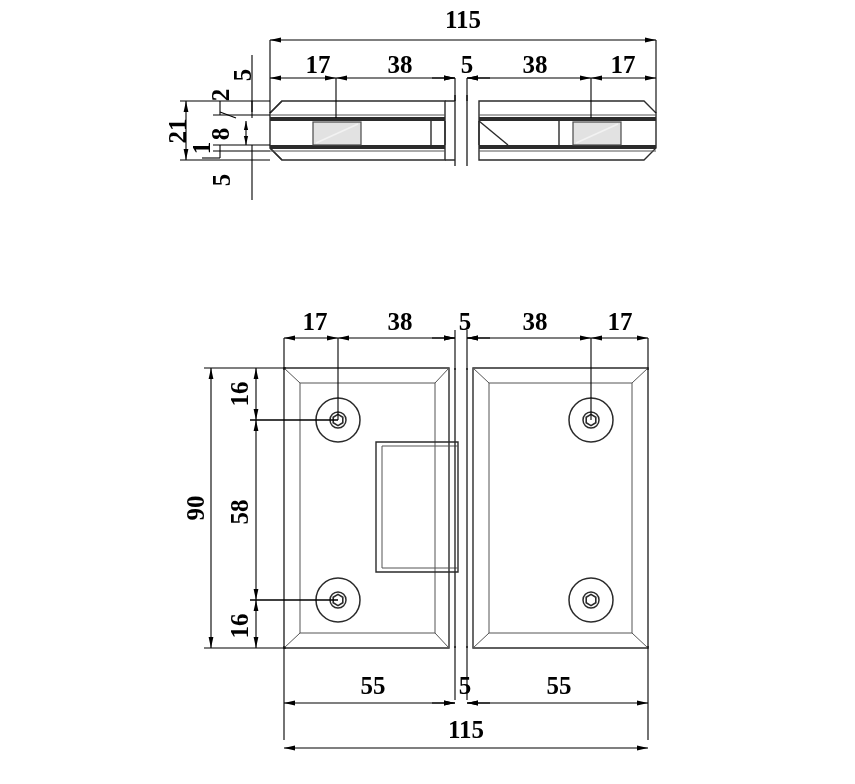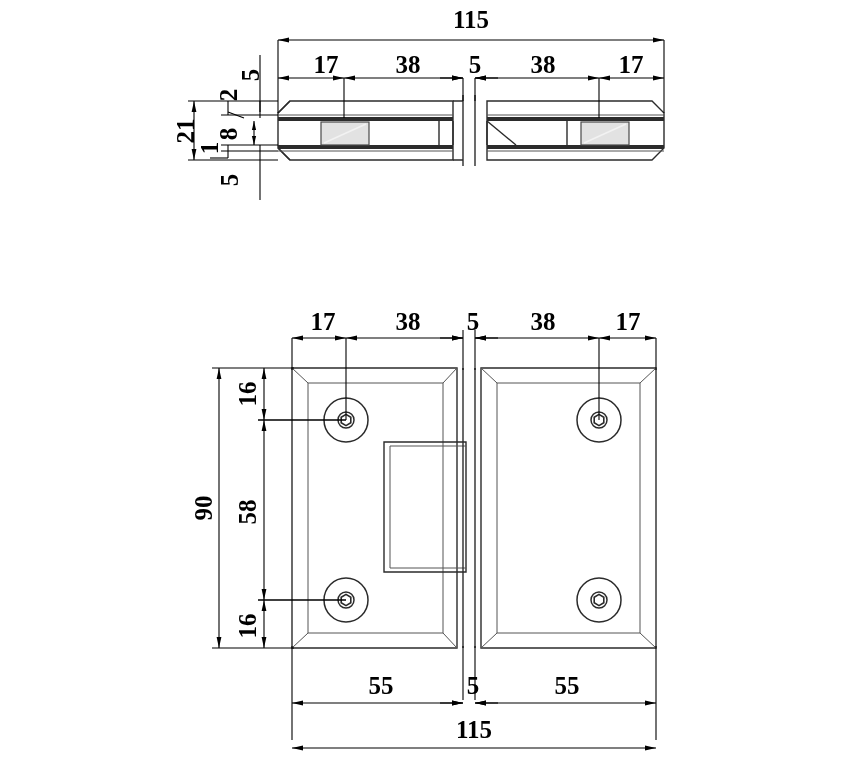--- a/index.html
+++ b/index.html
@@ -10,21 +10,21 @@
   }
   body {
     width: 855px;
     height: 784px;
     font-family: "Liberation Serif", serif;
     overflow: hidden;
     position: relative;
   }
   #drawing-root {
     position: absolute;
-    left: 16px;
+    left: 8px;
     top: 0;
     width: 787px;
     height: 784px;
   }
   svg#technical-drawing {
     display: block;
     width: 855px;
     height: 784px;
     background: #ffffff;
   }

